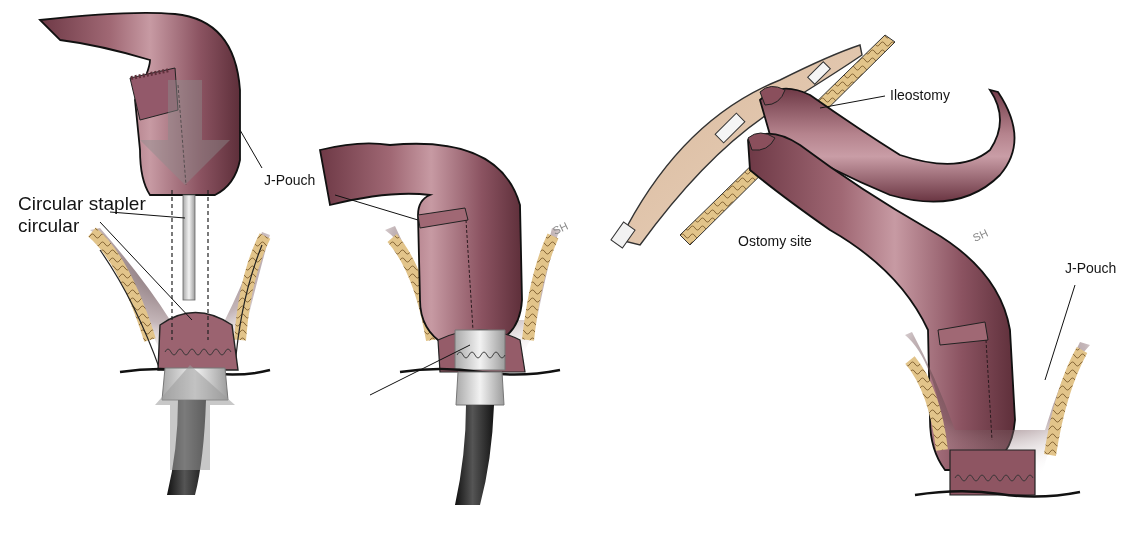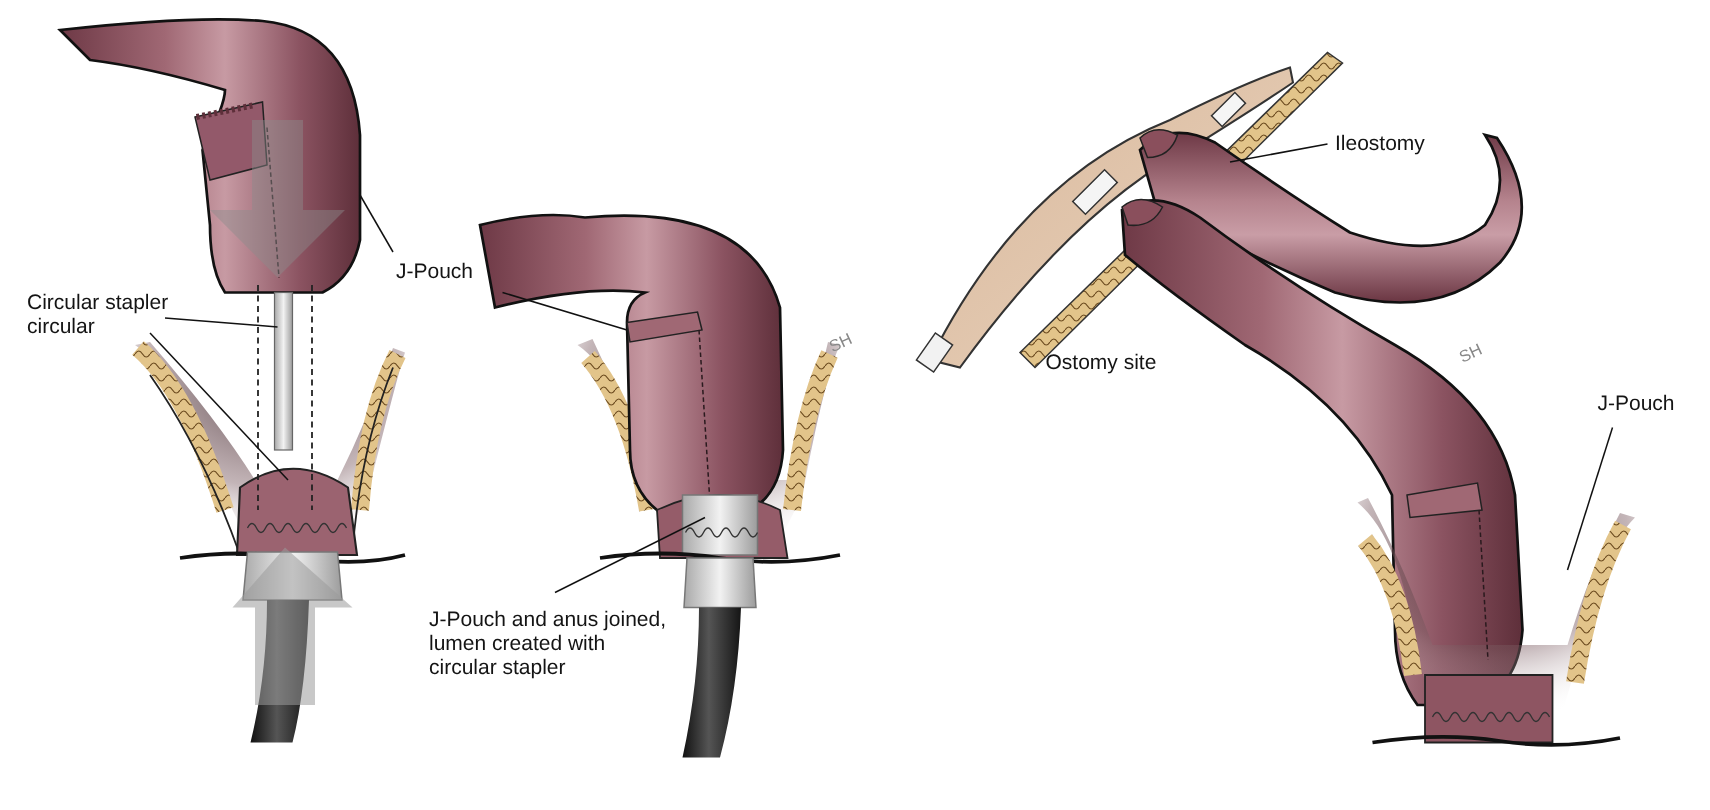--- a/index.html
+++ b/index.html
@@ -2,21 +2,21 @@
 <html><head>
 <meta charset="utf-8">
 <style>
   html, body { margin:0; padding:0; background:#ffffff; }
   body { width:1140px; height:540px; position:relative; overflow:hidden;
          font-family:"Liberation Sans", sans-serif; color:#111; }
   .stage { position:absolute; left:0; top:0; width:1140px; height:540px; }
   .label { position:absolute; font-family:"Liberation Sans", sans-serif; color:#141414;
            line-height:1.15; white-space:nowrap; }
   .label.lg { font-size:14px; }
-  .label.sm { font-size:14px; }
+  .label.sm { font-size:19px; }
   .label .line { display:block; }
   svg { position:absolute; left:0; top:0; }
 </style>
 </head>
 <body>
 
 <div class="stage">
 
 <svg width="1140" height="540" viewBox="0 0 1140 540">
   <defs>
@@ -138,25 +138,20 @@
   </g>
 </svg>
 
 <div class="label sm" style="left:18px; top:193px;">
   <span class="line">Circular stapler</span>
   <span class="line">circular</span>
 </div>
 
 <div class="label lg" style="left:264px; top:172px;">J-Pouch</div>
 
-<div class="label sm" style="left:286px; top:404px;">
-  <span class="line">J-Pouch and anus joined,</span>
-  <span class="line">lumen created with</span>
-  <span class="line">circular stapler</span>
-</div>
 
 <div class="label lg" style="left:890px; top:87px;">Ileostomy</div>
 
-<div class="label lg" style="left:697px; top:233px;">Ostomy site</div>
+<div class="label lg" style="left:738px; top:233px;">Ostomy site</div>
 
 <div class="label lg" style="left:1065px; top:260px;">J-Pouch</div>
 
 </div>
 
 </body></html>

